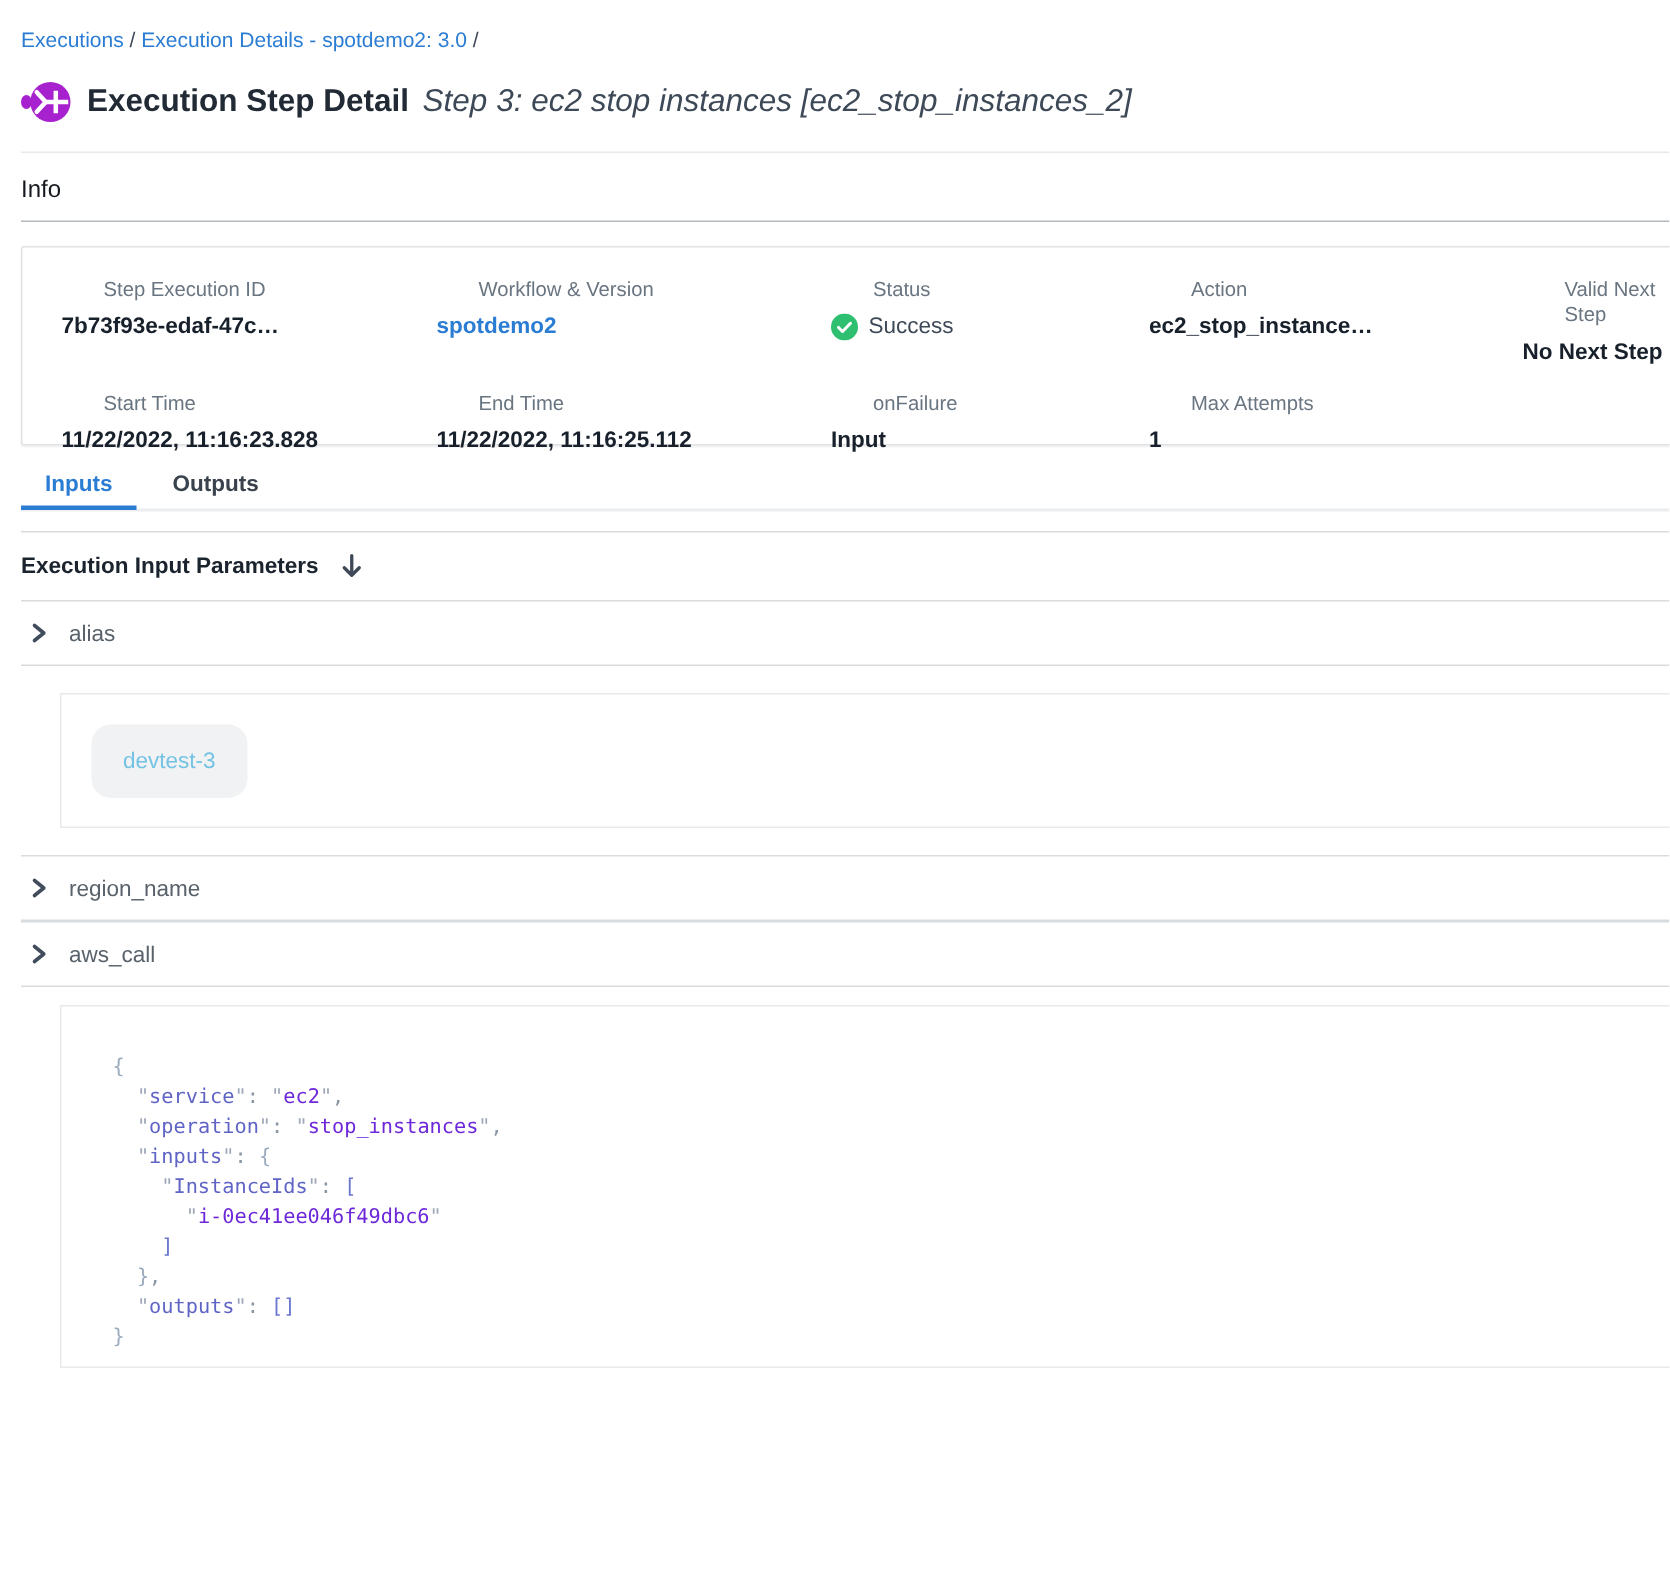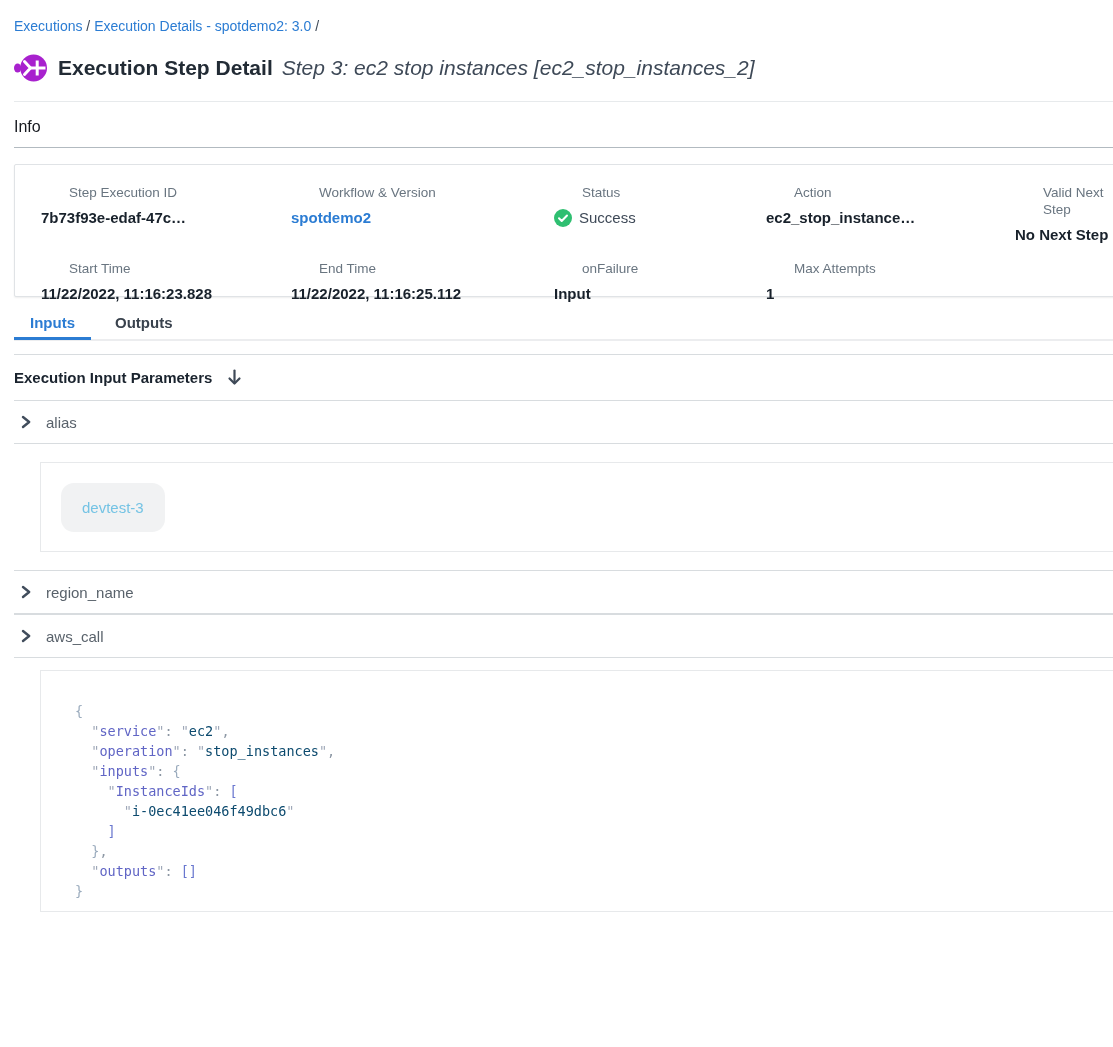--- a/index.html
+++ b/index.html
@@ -80,21 +80,21 @@
     border: 1px solid #e7e9eb; margin-right: -4px; background: #fff;
     padding: 30px 34px 10px;
   }
   .code-pre {
     font-family: "DejaVu Sans Mono", "Liberation Mono", monospace;
     font-size: 13.5px; line-height: 20px; white-space: pre;
   }
   .tk-br { color: #9aabbd; }
   .tk-bk { color: #6977cf; }
   .tk-k  { color: #6065c5; }
-  .tk-v  { color: #0c4a6e; }
+  .tk-v  { color: #6d28d9; }
   .tk-q  { color: #9fa8b8; }
   .tk-p  { color: #8b96a3; }
 </style>
 </head>
 <body>
 
 <div class="page">
 
   <nav class="breadcrumb" id="breadcrumb"><a class="bc-link" href="#">Executions</a><span class="bc-sep"> / </span><a class="bc-link" href="#">Execution Details - spotdemo2: 3.0</a><span class="bc-sep"> / </span></nav>
 

